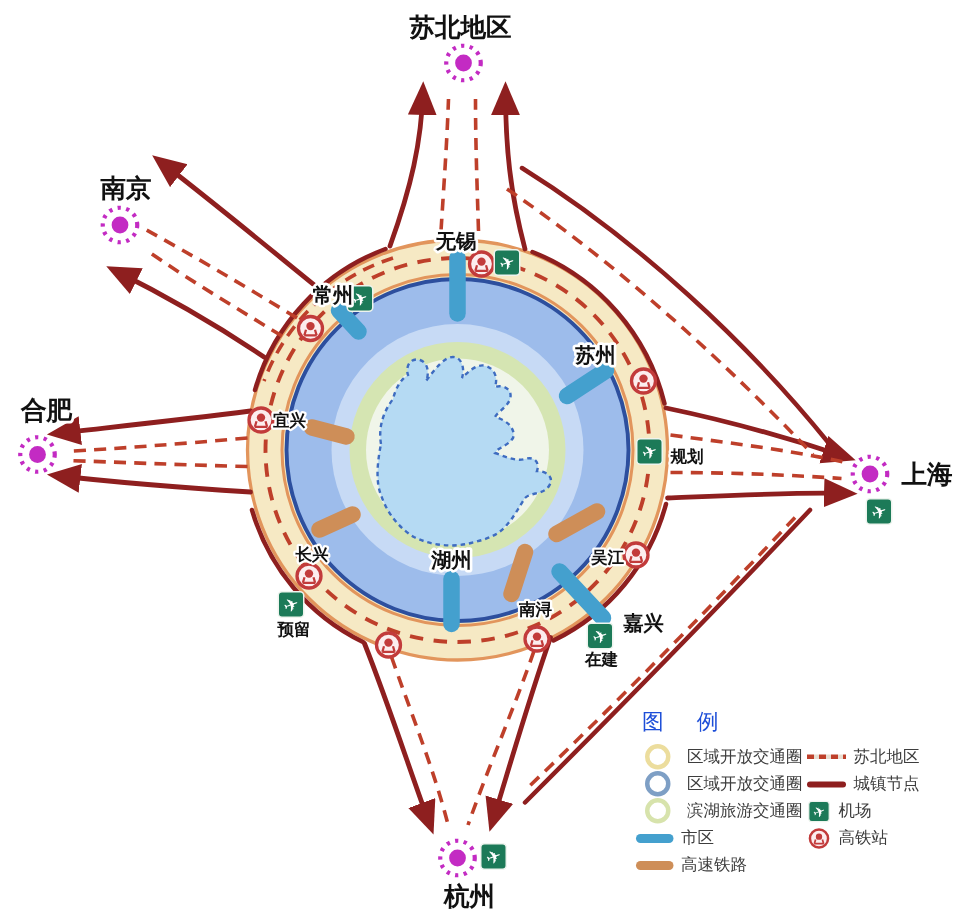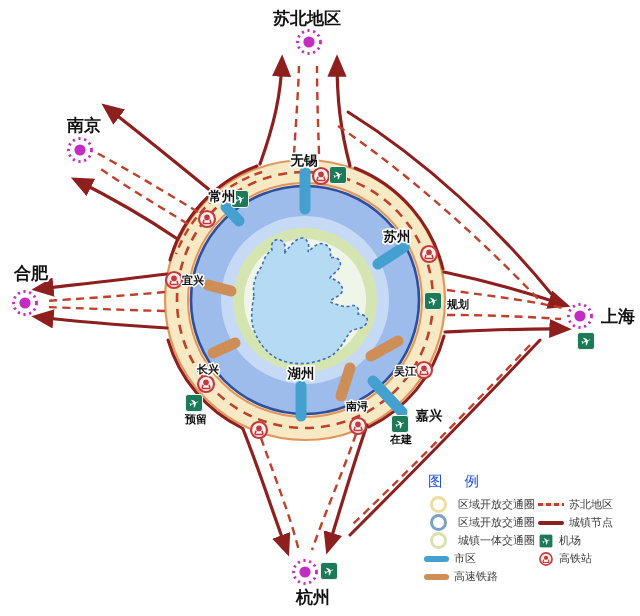--- a/index.html
+++ b/index.html
@@ -191,21 +191,21 @@
       <div class="legend-row">
         <span class="sw sw-circle sw-ring-yellow"></span>
         <span class="txt">区域开放交通圈</span>
       </div>
       <div class="legend-row">
         <span class="sw sw-circle sw-ring-blue"></span>
         <span class="txt">区域开放交通圈</span>
       </div>
       <div class="legend-row">
         <span class="sw sw-circle sw-ring-green"></span>
-        <span class="txt">城镇一体交通圈</span>
+        <span class="txt">滨湖旅游交通圈</span>
       </div>
       <div class="legend-row">
         <span class="sw sw-bar sw-bar-blue"></span>
         <span class="txt">市区</span>
       </div>
       <div class="legend-row">
         <span class="sw sw-bar sw-bar-tan"></span>
         <span class="txt">高速铁路</span>
       </div>
     </div>

